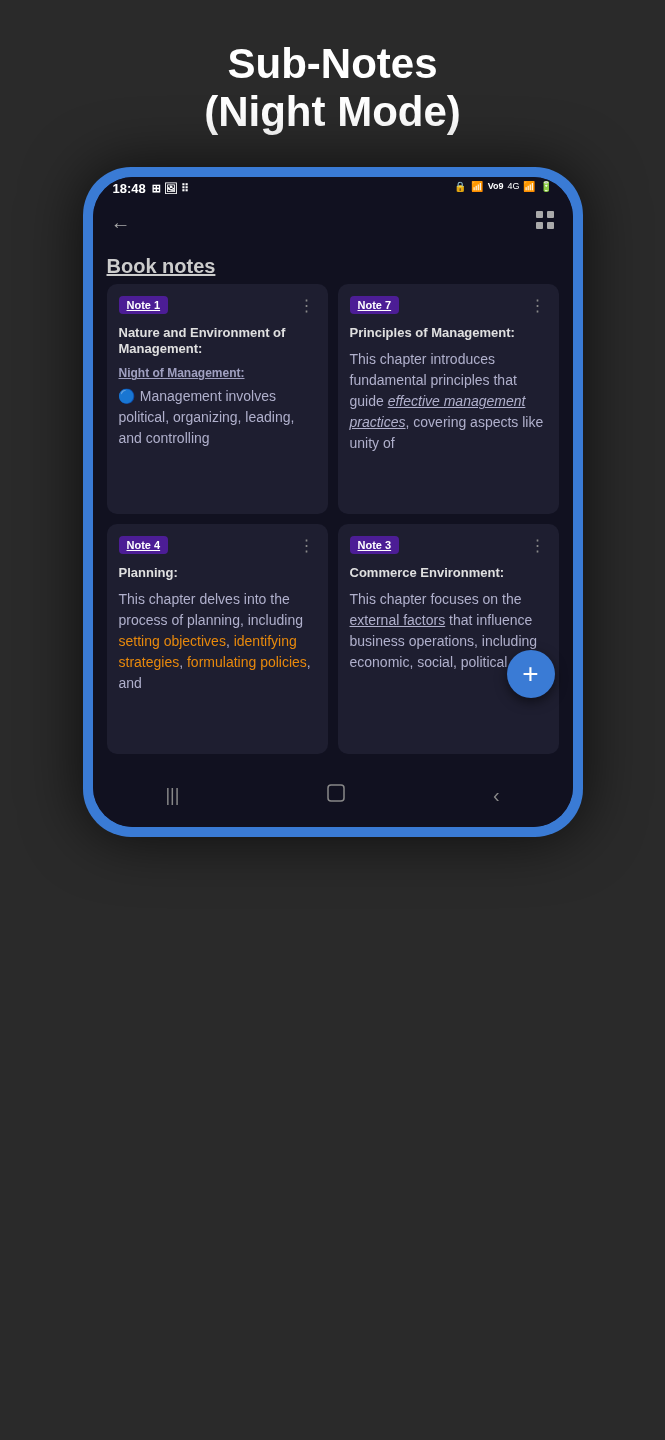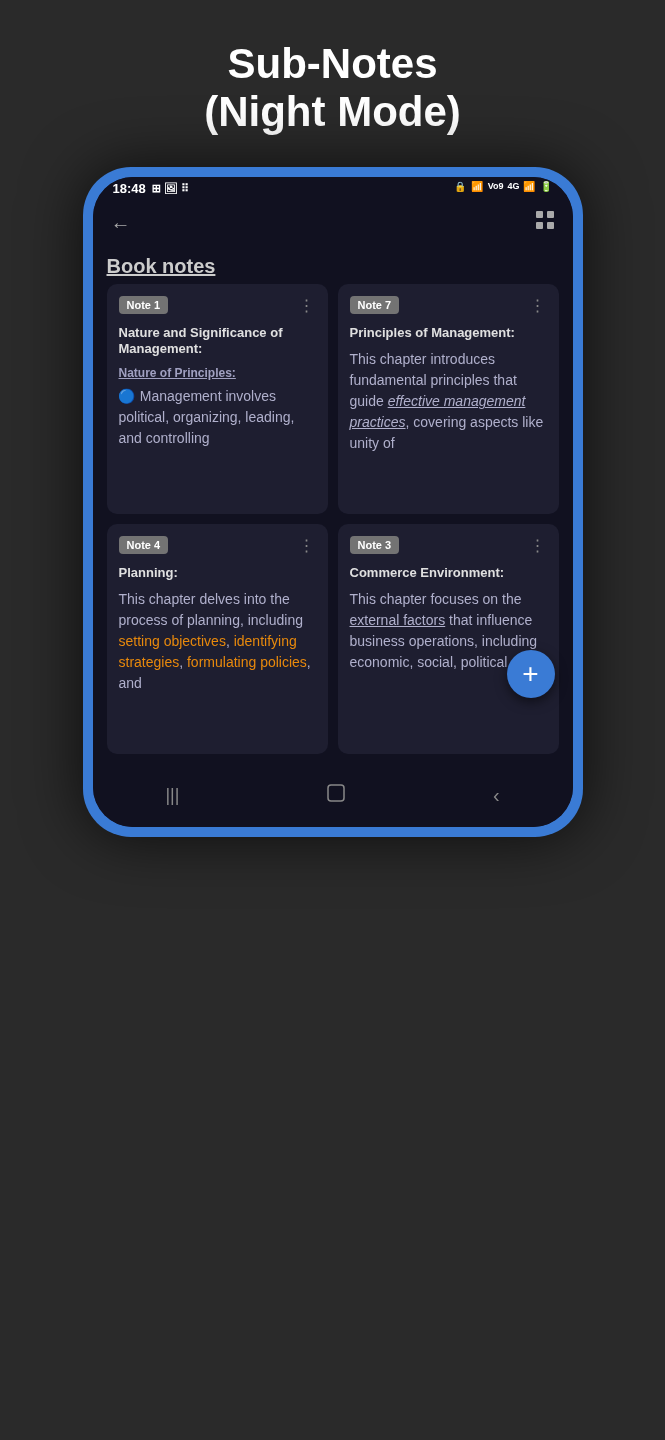--- a/index.html
+++ b/index.html
@@ -128,26 +128,27 @@
     }
 
     .note-header {
       display: flex;
       justify-content: space-between;
       align-items: center;
       margin-bottom: 10px;
     }
 
     .note-badge {
-      background: #737373;
+      background: #4c1d95;
       color: #fff;
       font-size: 11px;
       font-weight: 700;
       padding: 3px 8px;
       border-radius: 4px;
+      text-decoration: underline;
     }
 
     .note-menu {
       color: #888;
       font-size: 16px;
       cursor: pointer;
       letter-spacing: 1px;
     }
 
     .note-title {
@@ -239,21 +240,21 @@
 
     <div class="status-bar">
       <div class="status-left">
         <span class="status-time">18:48</span>
         <span style="font-size:11px;">⊞ 🖼 ⠿</span>
       </div>
       <div class="status-icons">
         <span>🔒</span>
         <span>📶</span>
         <span style="font-size:9px;font-weight:700;">Vo9</span>
-        <span style="font-size:9px;font-weight:700;">4G</span>
+        <span style="font-size:9px;font-weight:400;">4G</span>
         <span>📶</span>
         <span>🔋</span>
       </div>
     </div>
 
     <div class="app-bar">
       <span class="back-btn">←</span>
       <span class="grid-btn">
         
         <svg width="20" height="20" viewBox="0 0 20 20" fill="#aaa">
@@ -268,22 +269,22 @@
     <div class="content phone-content-relative">
       <div class="book-title">Book notes</div>
 
       <div class="notes-grid">
 
         <div class="note-card">
           <div class="note-header">
             <span class="note-badge">Note 1</span>
             <span class="note-menu">⋮</span>
           </div>
-          <div class="note-title">Nature and Significance of Management:</div>
-          <div class="note-subtitle">Nature of Principles:</div>
+          <div class="note-title">Nature and Environment of Management:</div>
+          <div class="note-subtitle">Night of Management:</div>
           <div class="note-body">
             🔵 Management involves political, organizing, leading, and controlling
           </div>
         </div>
 
         <div class="note-card">
           <div class="note-header">
             <span class="note-badge">Note 7</span>
             <span class="note-menu">⋮</span>
           </div>

